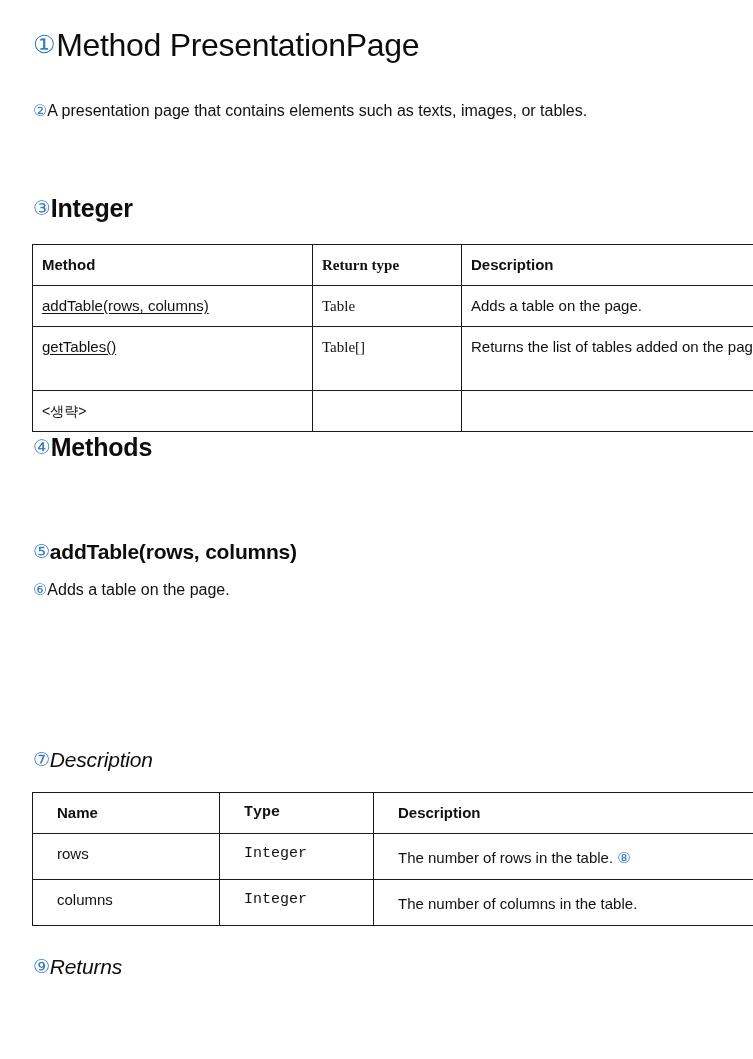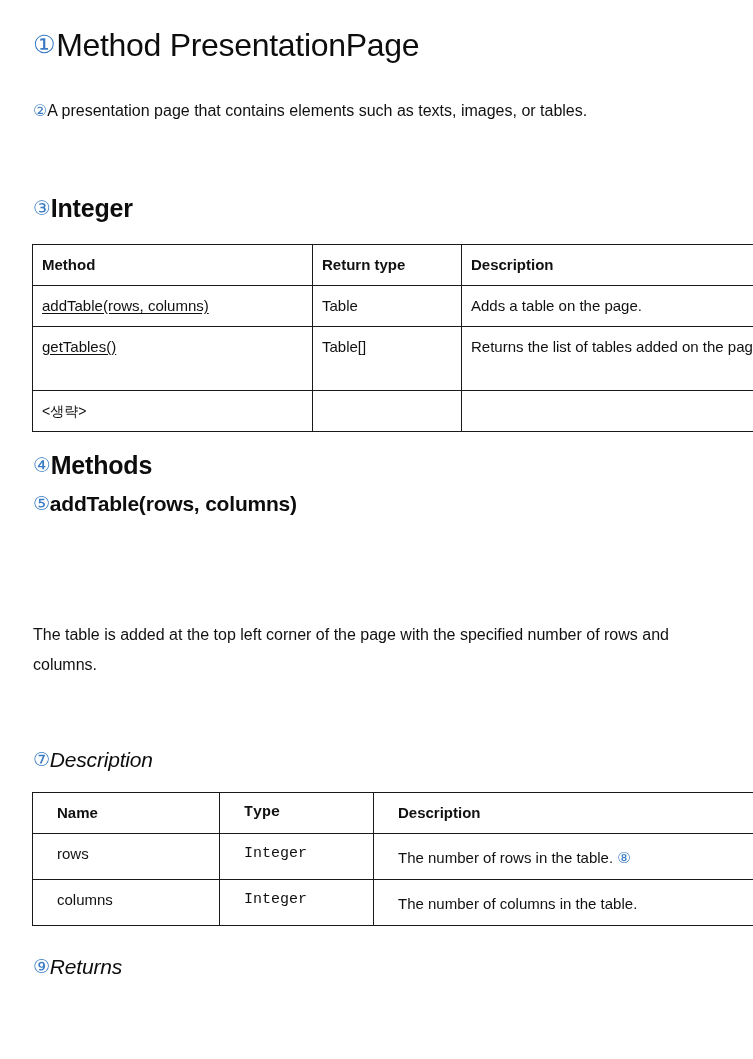--- a/index.html
+++ b/index.html
@@ -64,34 +64,34 @@
     font-size: 25px;
     font-weight: 700;
     letter-spacing: -0.2px;
     line-height: 32px;
     white-space: nowrap;
     color: #0d0d0d;
   }
   .h2 .marker { font-size: 20px; font-weight: 400; vertical-align: 2px; }
 
   #heading-summary { top: 192px; }
-  #heading-methods { top: 449px; }
+  #heading-methods { top: 431px; }
 
   .h3 {
     position: absolute;
     left: 33px;
     font-size: 21px;
     font-weight: 700;
     letter-spacing: -0.2px;
     line-height: 28px;
     white-space: nowrap;
     color: #0d0d0d;
   }
   .h3 .marker { font-size: 19px; font-weight: 400; vertical-align: 1px; }
-  #heading-addtable { top: 489px; }
+  #heading-addtable { top: 537px; }
 
   .h4 {
     position: absolute;
     left: 33px;
     font-size: 21px;
     font-weight: 400;
     font-style: italic;
     letter-spacing: -0.2px;
     line-height: 28px;
     white-space: nowrap;
@@ -141,21 +141,21 @@
     color: #111;
   }
 
   
   #table-summary {
     left: 32px;
     top: 244px;
     width: 690px;
   }
   #table-summary td.c0 { width: 261px; }
-  #table-summary td.c1 { width: 130px; }
+  #table-summary td.c1 { width: 130px; font-family: Liberation Serif, serif; }
   #table-summary td.c2 { width: 299px; }
   #table-summary tr.r-head td { height: 20px; margin-top: 7px; }
   #table-summary tr.r1 td { height: 21px; }
   #table-summary tr.r2 td { height: 51px; }
   #table-summary tr.r3 td { height: 20px; }
   #table-summary td.omit { font-size: 14px; }
 
   
   #table-parameters {
     left: 32px;
@@ -203,22 +203,22 @@
         <td class="c1"></td>
         <td class="c2"></td>
       </tr>
     </tbody>
   </table>
 
   <div class="h2" id="heading-methods"><span class="marker">④</span><span>Methods</span></div>
 
   <div class="h3" id="heading-addtable"><span class="marker">⑤</span><span>addTable(rows, columns)</span></div>
 
-
-  <div class="para" id="para-addtable-long">The table is added at the top left corner of the page with the specified number of rows and columns.</div>
+  <div class="para" id="para-addtable-short"><span class="marker">⑥</span><span>Adds a table on the page.</span></div>
+
 
   <div class="h4" id="heading-parameters"><span class="marker">⑦</span><span>Description</span></div>
 
   <table class="doc-table" id="table-parameters">
     <tbody>
       <tr class="head r-head">
         <td class="c0">Name</td>
         <td class="c1">Type</td>
         <td class="c2">Description</td>
       </tr>

